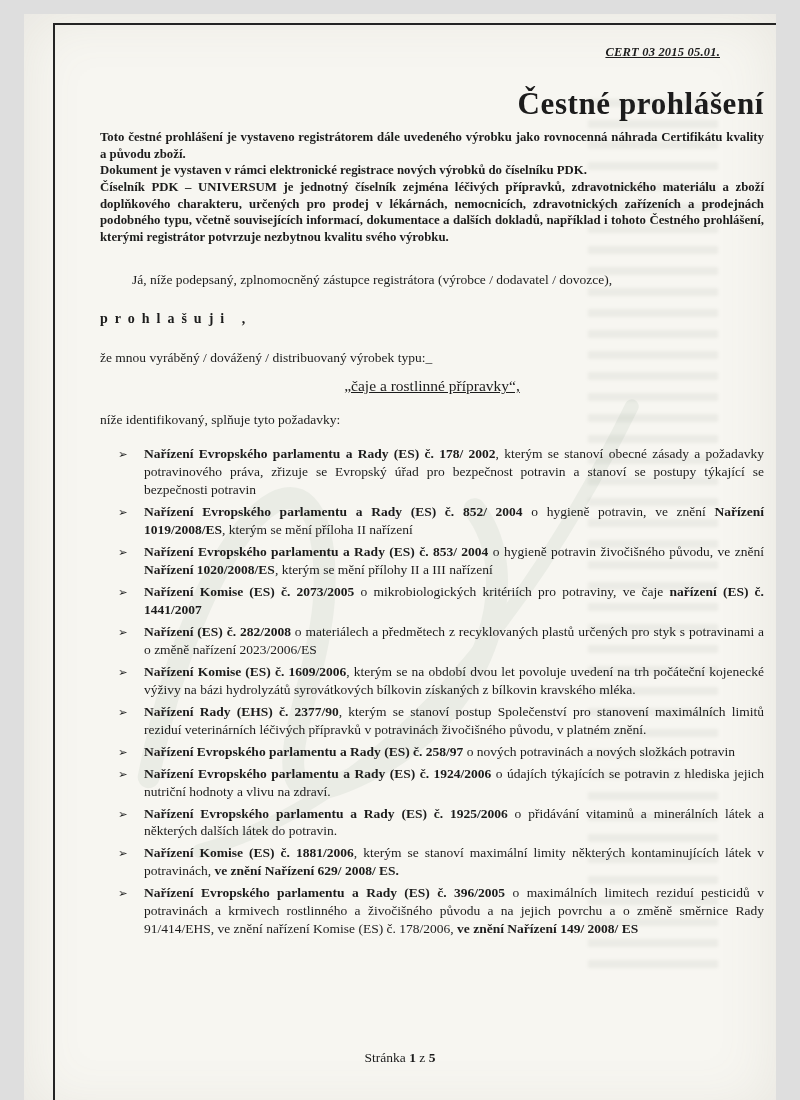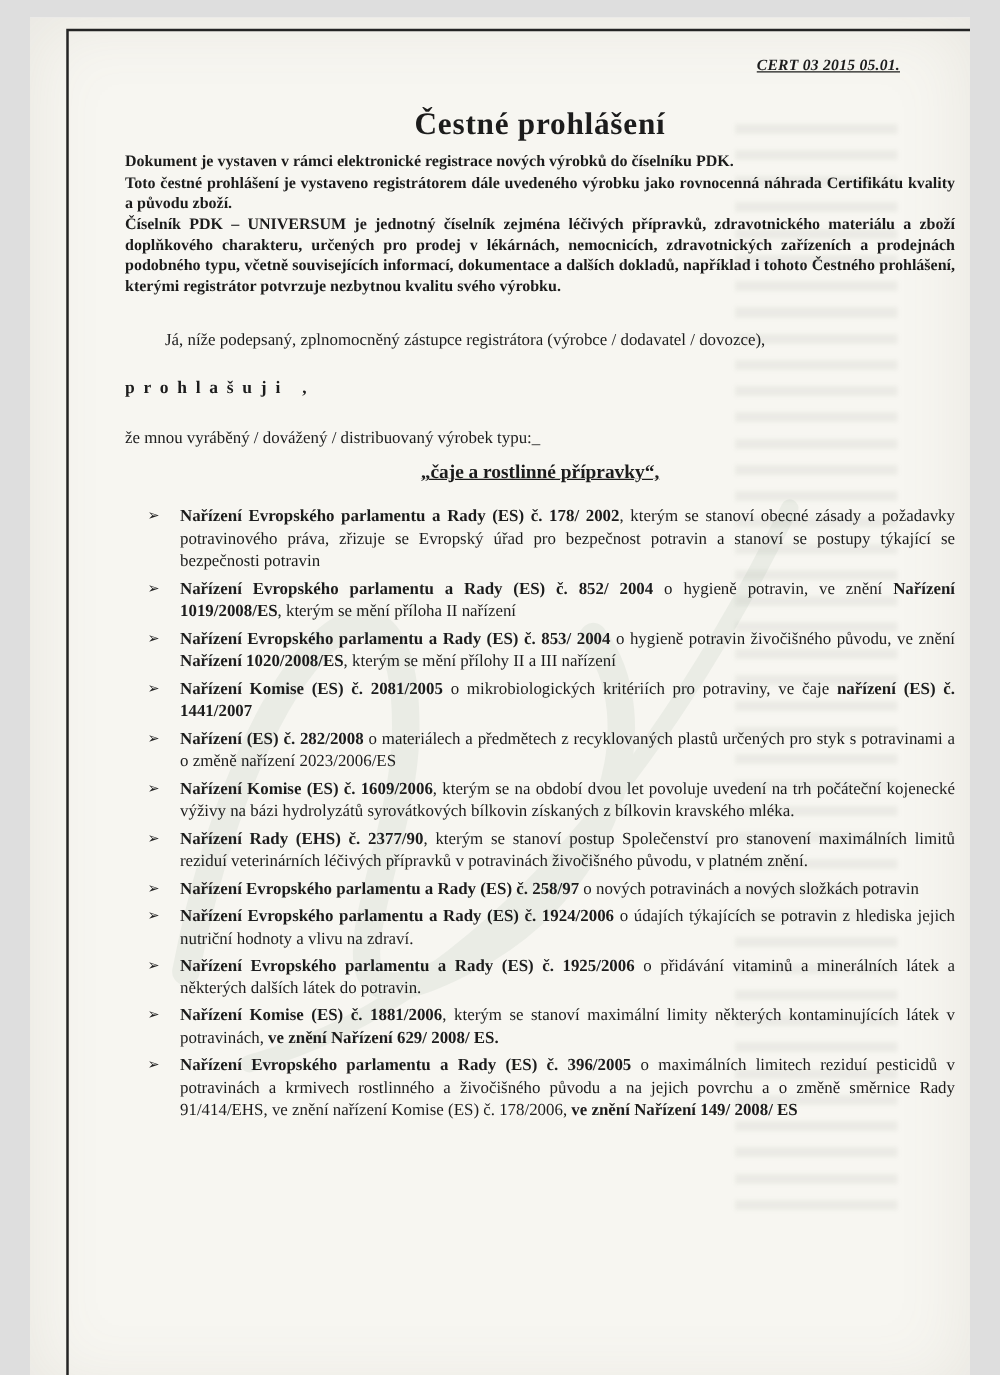--- a/index.html
+++ b/index.html
@@ -21,21 +21,21 @@
   .doc-code{
     position:absolute;top:31px;right:56px;
     font-size:12.5px;font-weight:bold;font-style:italic;
     text-decoration:underline;
     letter-spacing:0.2px;
   }
   .content{
     position:absolute;left:76px;top:72px;width:664px;
   }
   .title{
-    text-align:center;font-weight:bold;font-size:25px;letter-spacing:0.6px;
+    text-align:right;font-weight:bold;font-size:31px;letter-spacing:0.6px;
   }
   .subtitle{
     text-align:center;font-weight:bold;font-size:14.5px;margin-top:5px;
   }
   .preamble-head{
     font-size:16px;font-weight:bold;margin-top:36px;letter-spacing:0.3px;
   }
   .preamble{margin-top:7px;}
   .preamble p{
     margin:0;font-size:12.8px;font-weight:bold;text-align:justify;line-height:1.3;
@@ -44,21 +44,21 @@
     margin-top:27px;font-size:13.5px;text-indent:32px;
   }
   .prohlasuji{
     margin-top:23px;text-align:left;font-weight:bold;font-size:14px;
     letter-spacing:7px;
   }
   .typeline{
     margin-top:23px;font-size:13.5px;
   }
   .product{
-    margin-top:11px;text-align:center;font-weight:bold;font-size:15.5px;
+    margin-top:11px;text-align:center;font-weight:normal;font-size:15.5px;
   }
   .product span{text-decoration:underline;}
   .below{
     margin-top:17px;font-size:13.5px;
   }
   .req-list{margin-top:17px;}
   .req-item{
     display:flex;align-items:flex-start;
     font-size:13.5px;line-height:1.33;margin-bottom:4px;
   }
@@ -101,52 +101,53 @@
 
   <div class="frame"></div>
 
   <div class="doc-code">CERT 03 2015 05.01.</div>
 
   <div class="content">
 
     <div class="title">Čestné prohlášení</div>
 
     <div class="preamble">
+        <p>Toto čestné prohlášení je vystaveno registrátorem dále uvedeného výrobku jako rovnocenná náhrada Certifikátu kvality a původu zboží.</p>
         <p>Dokument je vystaven v rámci elektronické registrace nových výrobků do číselníku PDK.</p>
-        <p>Toto čestné prohlášení je vystaveno registrátorem dále uvedeného výrobku jako rovnocenná náhrada Certifikátu kvality a původu zboží.</p>
         <p>Číselník PDK – UNIVERSUM je jednotný číselník zejména léčivých přípravků, zdravotnického materiálu a zboží doplňkového charakteru, určených pro prodej v lékárnách, nemocnicích, zdravotnických zařízeních a prodejnách podobného typu, včetně souvisejících informací, dokumentace a dalších dokladů, například i tohoto Čestného prohlášení, kterými registrátor potvrzuje nezbytnou kvalitu svého výrobku.</p>
       </div>
 
     <div class="intro">Já, níže podepsaný, zplnomocněný zástupce registrátora (výrobce / dodavatel / dovozce),</div>
 
     <div class="prohlasuji">prohlašuji ,</div>
 
     <div class="typeline">že mnou vyráběný / dovážený  / distribuovaný výrobek typu:_</div>
 
     <div class="product">
       <span>„čaje a rostlinné přípravky“,</span>
     </div>
 
+    <div class="below">níže identifikovaný, splňuje tyto požadavky:</div>
 
     <div class="req-list">
         <div class="req-item">
           <span class="bullet">➢</span>
           <span class="req-text"><span class="b">Nařízení Evropského parlamentu a Rady (ES) č. 178/ 2002</span><span>, kterým se stanoví obecné zásady a požadavky potravinového práva, zřizuje se Evropský úřad pro bezpečnost potravin a stanoví se postupy týkající se bezpečnosti potravin</span></span>
         </div>
         <div class="req-item">
           <span class="bullet">➢</span>
           <span class="req-text"><span class="b">Nařízení Evropského parlamentu a Rady (ES) č. 852/ 2004</span><span> o hygieně potravin, ve znění </span><span class="b">Nařízení 1019/2008/ES</span><span>, kterým se mění příloha II nařízení</span></span>
         </div>
         <div class="req-item">
           <span class="bullet">➢</span>
           <span class="req-text"><span class="b">Nařízení Evropského parlamentu a Rady (ES) č. 853/ 2004</span><span> o hygieně potravin živočišného původu, ve znění </span><span class="b">Nařízení 1020/2008/ES</span><span>, kterým se mění přílohy II a III nařízení</span></span>
         </div>
         <div class="req-item">
           <span class="bullet">➢</span>
-          <span class="req-text"><span class="b">Nařízení Komise (ES) č. 2081/2005</span><span> o mikrobiologických kritériích pro potraviny, ve čaje </span><span class="b">nařízení (ES) č. 1441/2007</span></span>
+          <span class="req-text"><span class="b">Nařízení Komise (ES) č. 2073/2005</span><span> o mikrobiologických kritériích pro potraviny, ve čaje </span><span class="b">nařízení (ES) č. 1441/2007</span></span>
         </div>
         <div class="req-item">
           <span class="bullet">➢</span>
           <span class="req-text"><span class="b">Nařízení (ES) č. 282/2008</span><span> o materiálech a předmětech z recyklovaných plastů určených pro styk s potravinami a o změně nařízení 2023/2006/ES</span></span>
         </div>
         <div class="req-item">
           <span class="bullet">➢</span>
           <span class="req-text"><span class="b">Nařízení Komise (ES) č. 1609/2006</span><span>, kterým se na období dvou let povoluje uvedení na trh počáteční kojenecké výživy na bázi hydrolyzátů syrovátkových bílkovin získaných z bílkovin kravského mléka.</span></span>
         </div>
         <div class="req-item">
@@ -170,14 +171,15 @@
           <span class="req-text"><span class="b">Nařízení Komise (ES) č. 1881/2006</span><span>, kterým se stanoví maximální limity některých kontaminujících látek v potravinách, </span><span class="b">ve znění Nařízení 629/ 2008/ ES.</span></span>
         </div>
         <div class="req-item">
           <span class="bullet">➢</span>
           <span class="req-text"><span class="b">Nařízení Evropského parlamentu a Rady (ES) č. 396/2005</span><span> o maximálních limitech reziduí pesticidů v potravinách a krmivech rostlinného a živočišného původu a na jejich povrchu a o změně směrnice Rady 91/414/EHS, ve znění nařízení Komise (ES) č. 178/2006, </span><span class="b">ve znění Nařízení 149/ 2008/ ES</span></span>
         </div>
       </div>
 
   </div>
 
+  <div class="footer"><span>Stránka </span><span class="b">1</span><span> z </span><span class="b">5</span></div>
 
 </div>
 
 </body></html>

